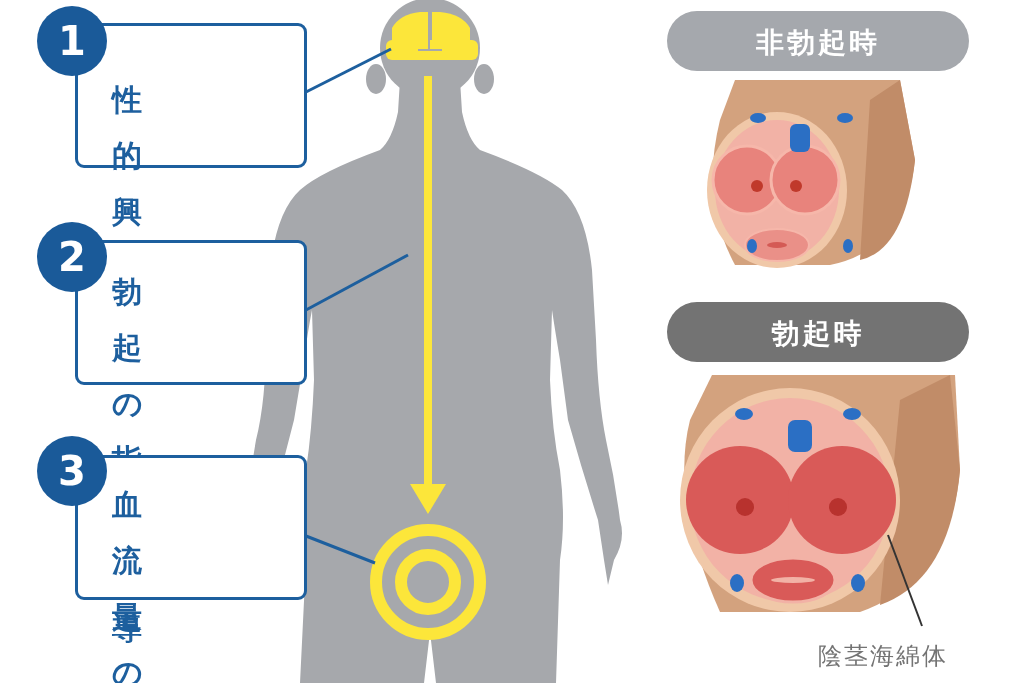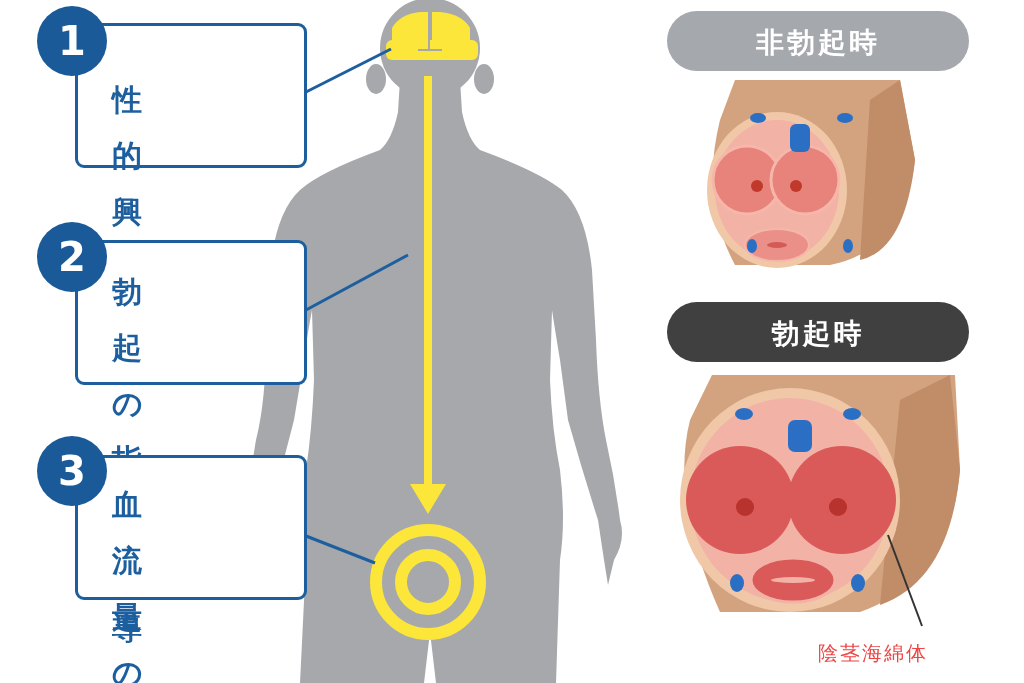--- a/index.html
+++ b/index.html
@@ -4,22 +4,22 @@
 <style>
   html,body{margin:0;padding:0;background:#ffffff;}
   body{width:1024px;height:683px;position:relative;overflow:hidden;font-family:"DejaVu Sans","Liberation Sans",sans-serif;}
   .layer{position:absolute;left:0;top:0;width:1024px;height:683px;}
   .step{position:absolute;}
   .step-box{position:absolute;border:3px solid #1d5f9e;border-radius:9px;background:#fff;box-sizing:border-box;}
   .step-num{position:absolute;width:70px;height:70px;border-radius:50%;background:#1a5a99;color:#fff;font-weight:bold;font-size:40px;line-height:70px;text-align:center;}
   .step-text{position:absolute;color:#1d5f9e;font-weight:bold;font-size:30px;line-height:56px;letter-spacing:4px;white-space:pre-line;}
   .pill{position:absolute;height:60px;border-radius:32px;color:#fff;font-weight:bold;font-size:28px;line-height:64px;text-align:center;letter-spacing:3px;}
   .pill-grey{background:#a5a8ad;}
-  .pill-blue{background:#404040;}
-  .caption{position:absolute;color:#ef4444;font-size:20px;letter-spacing:2px;}
+  .pill-blue{background:#737373;}
+  .caption{position:absolute;color:#737373;font-size:24px;letter-spacing:2px;}
 </style>
 </head>
 <body>
 
 <svg class="layer" viewBox="0 0 1024 683" xmlns="http://www.w3.org/2000/svg">
 
   <g fill="#a6a8ac">
 
     <ellipse cx="430" cy="48" rx="50" ry="50"></ellipse>
     <ellipse cx="376" cy="79" rx="10" ry="15"></ellipse>

